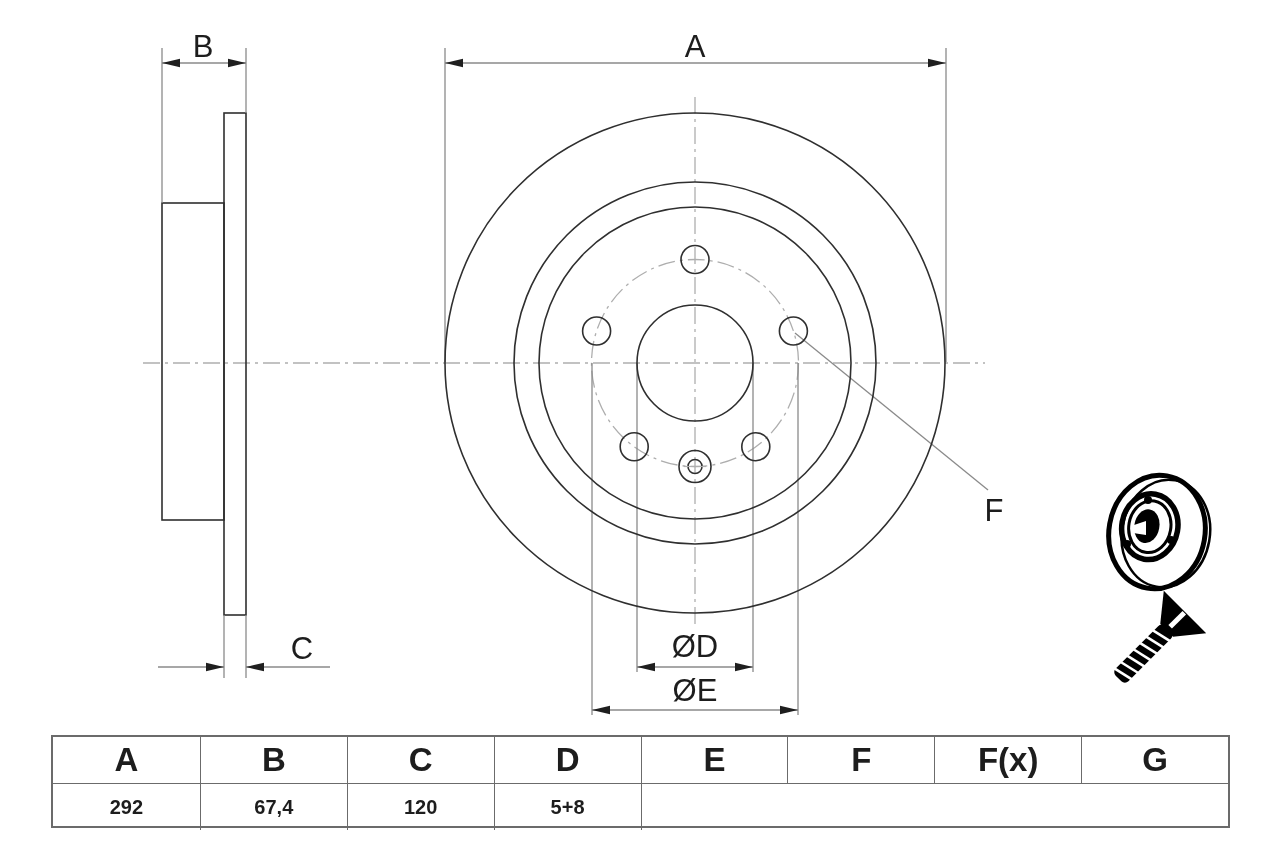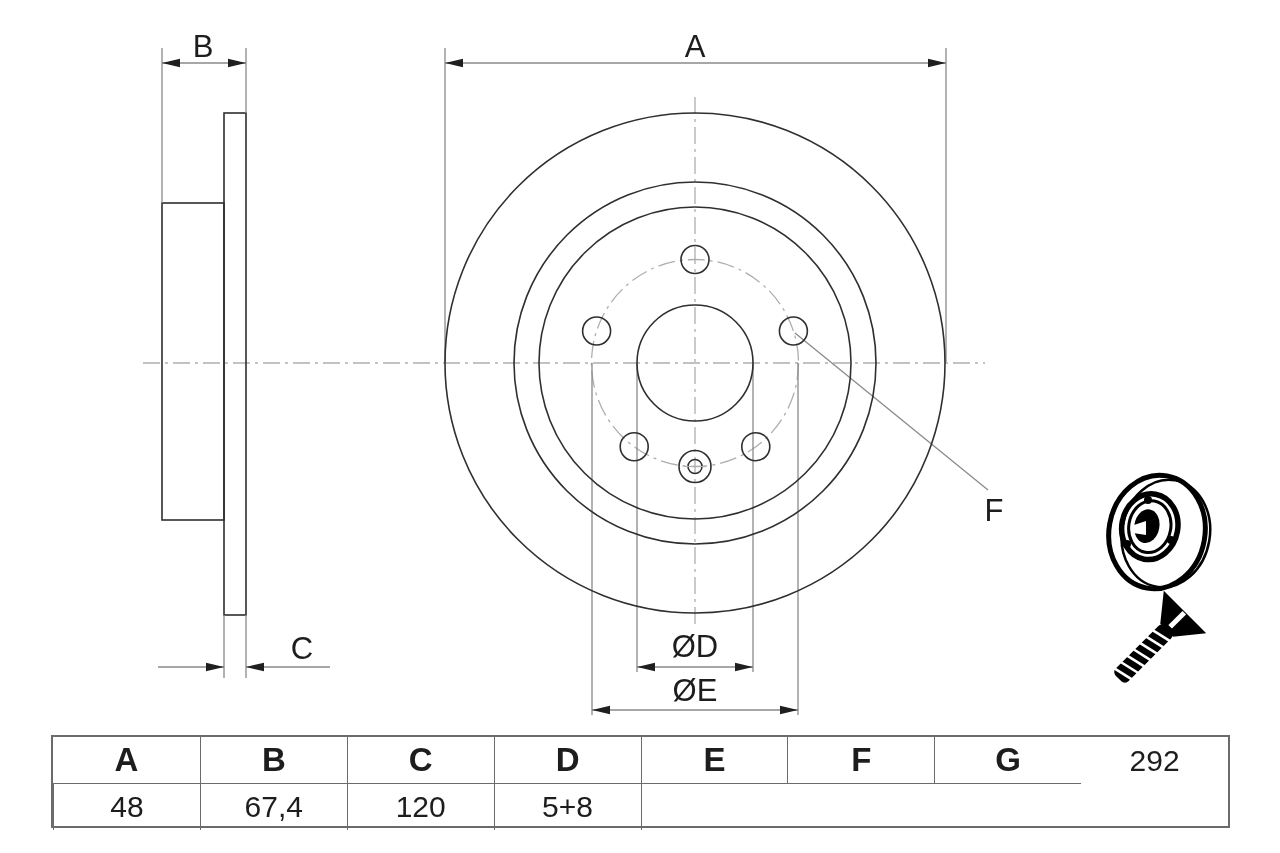--- a/index.html
+++ b/index.html
@@ -15,21 +15,21 @@
     display:grid;grid-template-columns:repeat(8,1fr);grid-template-rows:47px 46px;
     border:2px solid #6b6b6b;box-sizing:border-box;background:#fff;
   }
   #spec-table .cell{
     display:flex;align-items:center;justify-content:center;
     border-left:1.5px solid #6b6b6b;box-sizing:border-box;color:#1d1d1d;
     overflow:hidden;white-space:nowrap;
   }
   #spec-table .cell.first{border-left:none;}
   #spec-table .hdr{font-size:33px;font-weight:bold;border-bottom:1.5px solid #6b6b6b;}
-  #spec-table .val{font-size:30px;font-weight:400;}
+  #spec-table .val{font-size:20px;font-weight:700;}
 </style>
 </head>
 <body>
 
 <div id="canvas">
 
   <svg id="drawing" width="1280" height="853" viewBox="0 0 1280 853">
 
     <g stroke="#aeaeae" stroke-width="1.3" fill="none" stroke-dasharray="17 5 3 5">
       <line x1="143" y1="363" x2="985" y2="363"></line>
@@ -142,22 +142,22 @@
     </g>
   </svg>
 
   <div id="spec-table">
     <div class="cell hdr first">A</div>
     <div class="cell hdr">B</div>
     <div class="cell hdr">C</div>
     <div class="cell hdr">D</div>
     <div class="cell hdr">E</div>
     <div class="cell hdr">F</div>
+    <div class="cell hdr">F(x)</div>
     <div class="cell hdr">G</div>
     <div class="cell val first">292</div>
-    <div class="cell val">48</div>
     <div class="cell val">67,4</div>
     <div class="cell val">120</div>
     <div class="cell val">5+8</div>
     <div class="cell val"></div>
   </div>
 
 </div>
 
 </body></html>

